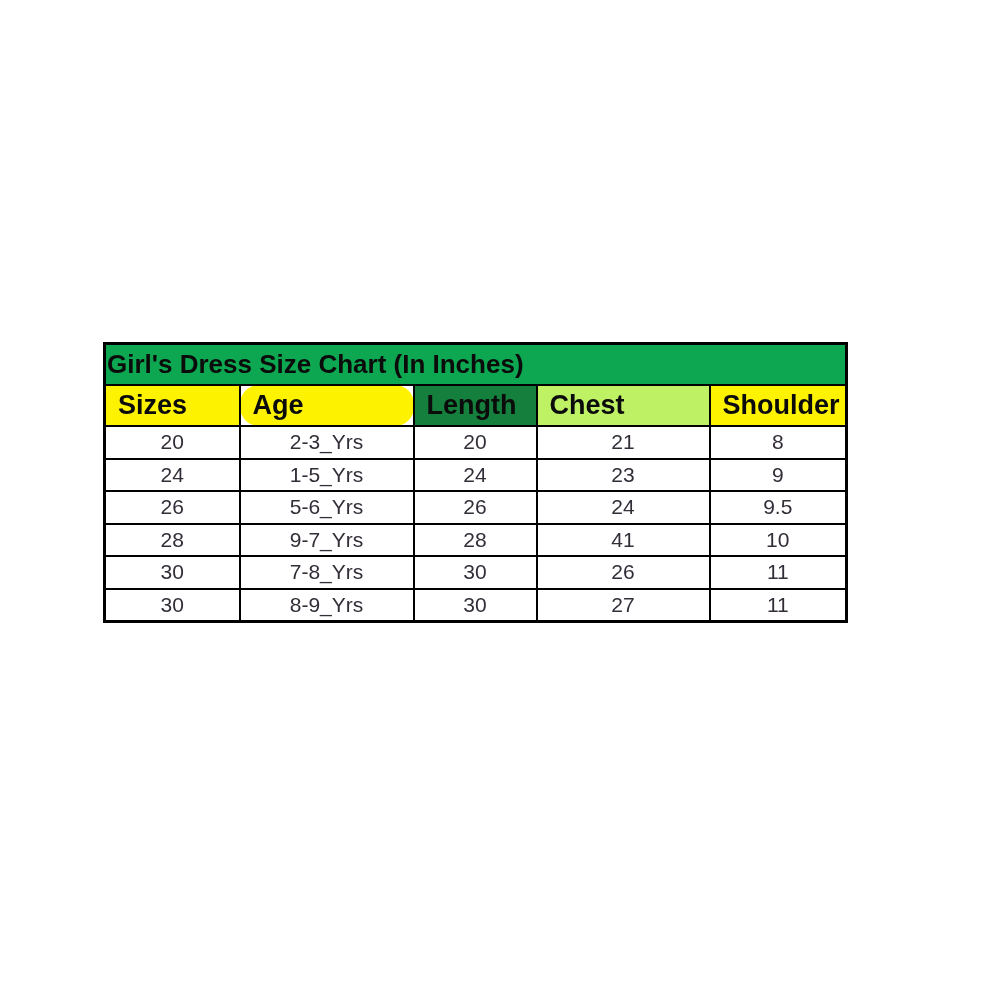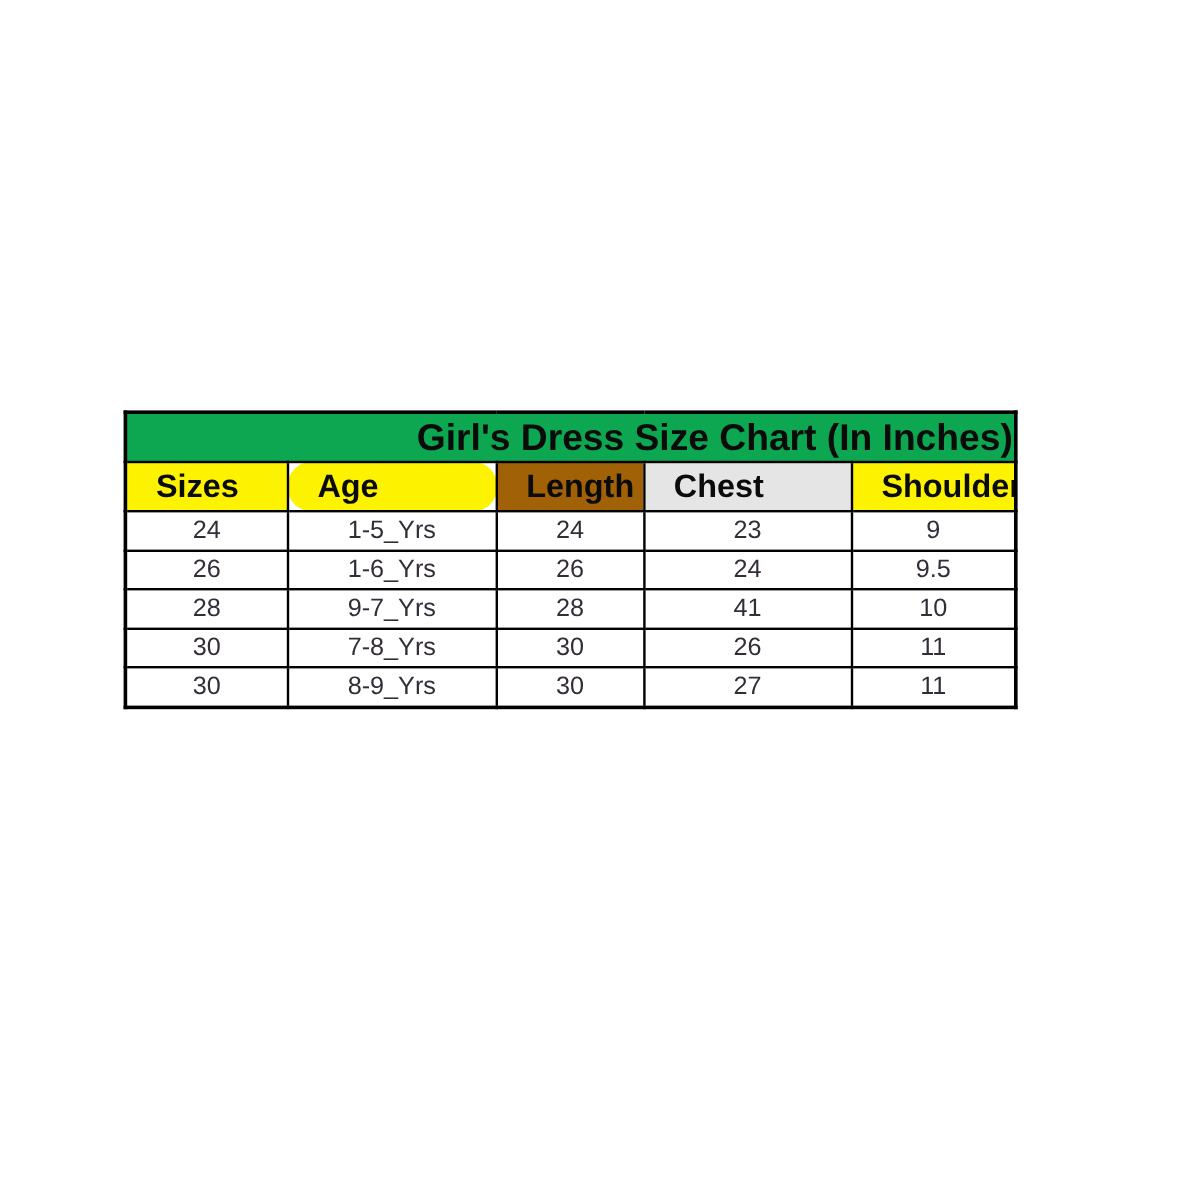--- a/index.html
+++ b/index.html
@@ -27,32 +27,32 @@
     border: 3px solid #000000;
   }
   table.size-chart th,
   table.size-chart td {
     border: 2px solid #000000;
     overflow: hidden;
     white-space: nowrap;
   }
   th.chart-title {
     height: 37px;
-    text-align: right;
+    text-align: left;
     vertical-align: middle;
-    font-size: 31px;
+    font-size: 26px;
     font-weight: 700;
     color: #0b0b0b;
     letter-spacing: 0px;
   }
   tr.head-row th {
     height: 37px;
     text-align: left;
     vertical-align: middle;
-    padding-left: 24px;
+    padding-left: 12px;
     font-size: 27px;
     font-weight: 700;
     color: #0b0b0b;
   }
   tbody td {
     height: 28.5px;
     text-align: center;
     vertical-align: middle;
     font-size: 21px;
     font-weight: 400;
@@ -71,36 +71,43 @@
       <col style="width:173px">
       <col style="width:137px">
     </colgroup>
     <thead>
       <tr>
         <th class="chart-title" colspan="5" style="background: rgb(12, 167, 80);">Girl's Dress Size Chart (In Inches)</th>
       </tr>
       <tr class="head-row">
         <th style="background: rgb(253, 243, 0);">Sizes</th>
         <th style="background: rgb(253, 243, 0); border-radius: 19px;">Age</th>
-        <th style="background: #a16207;">Length</th>
-        <th style="background: #e5e5e5; margin-top: 18px;">Chest</th>
+        <th style="background: #15803d;">Length</th>
+        <th style="background: #bef264; margin-top: 18px;">Chest</th>
         <th style="background: rgb(253, 243, 0); margin-left: 11px;">Shoulder</th>
       </tr>
     </thead>
     <tbody>
+      <tr>
+        <td>20</td>
+        <td>2-3_Yrs</td>
+        <td>20</td>
+        <td>21</td>
+        <td>8</td>
+      </tr>
       <tr>
         <td>24</td>
         <td>1-5_Yrs</td>
         <td>24</td>
         <td>23</td>
         <td>9</td>
       </tr>
       <tr>
         <td>26</td>
-        <td>1-6_Yrs</td>
+        <td>5-6_Yrs</td>
         <td>26</td>
         <td>24</td>
         <td>9.5</td>
       </tr>
       <tr>
         <td>28</td>
         <td>9-7_Yrs</td>
         <td>28</td>
         <td>41</td>
         <td>10</td>

